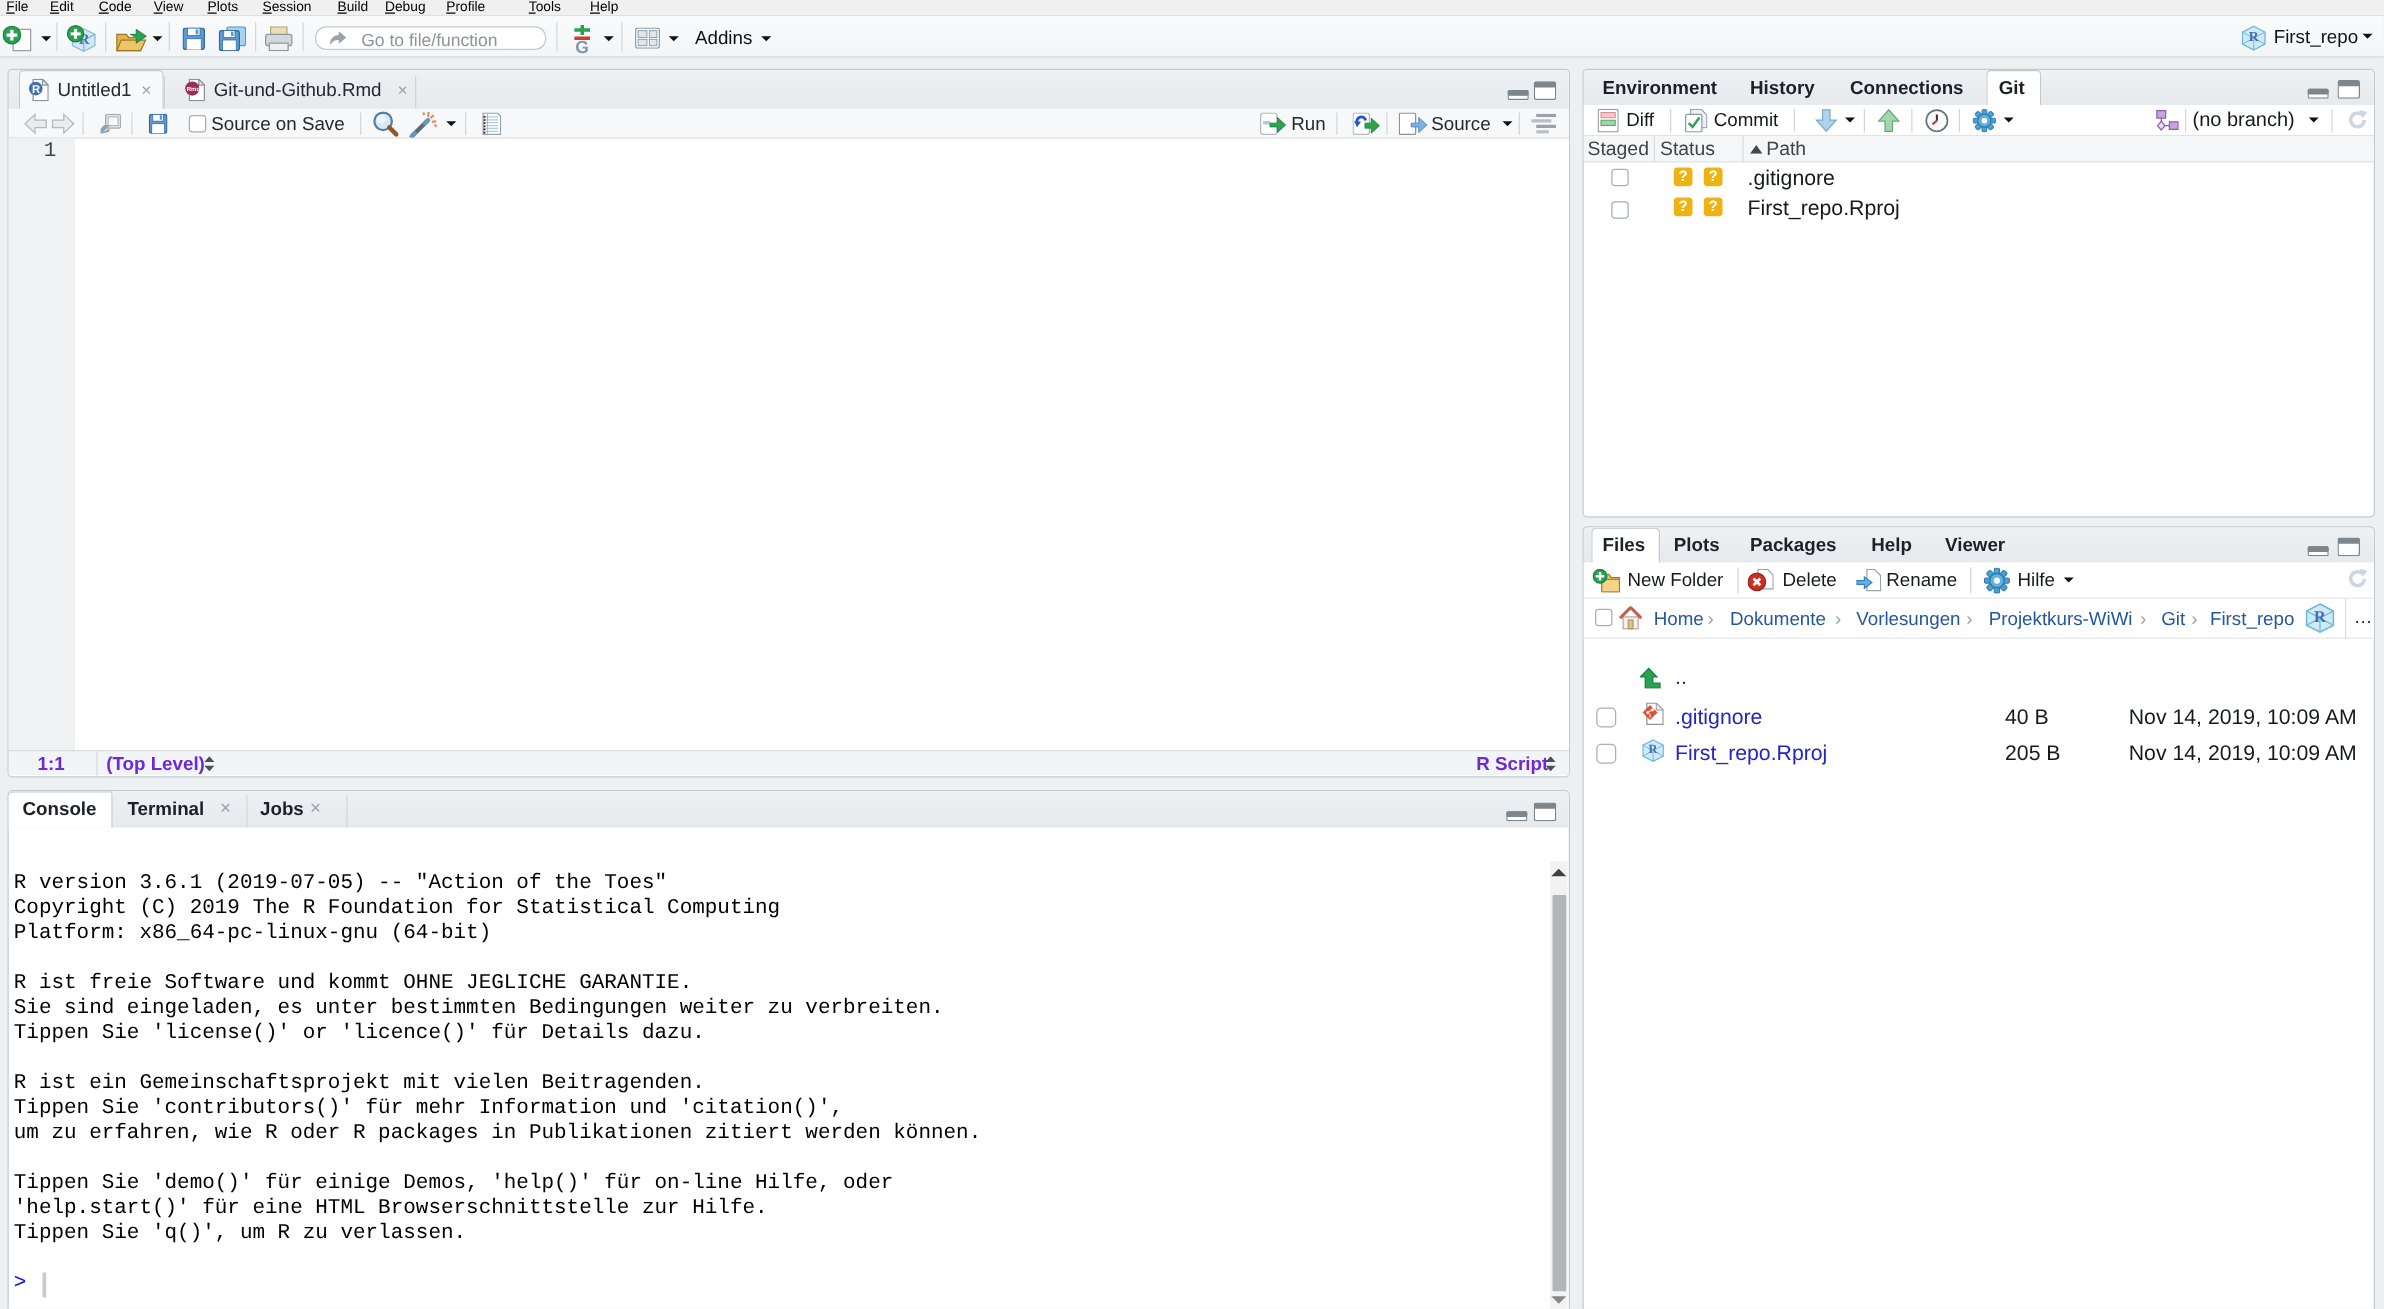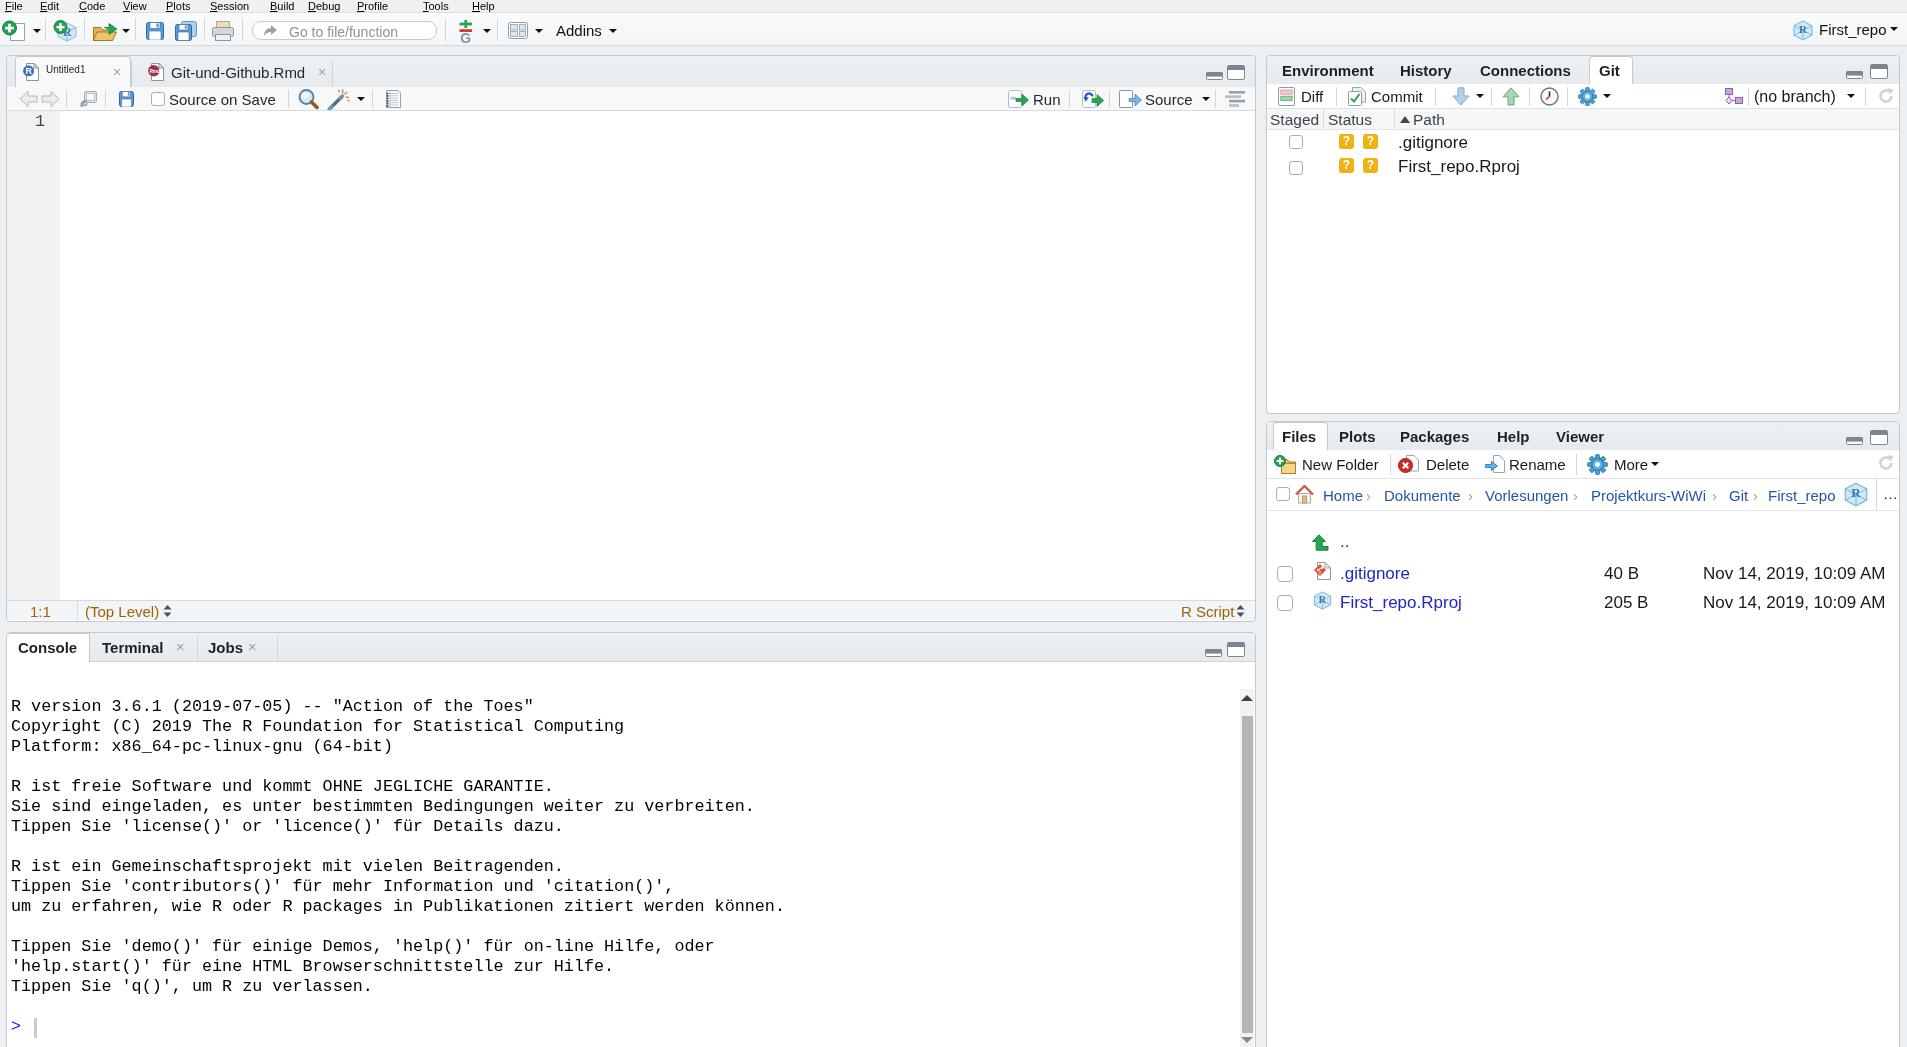--- a/index.html
+++ b/index.html
@@ -134,21 +134,21 @@
 <div class="pane" id="src-pane" style="left:6px; top:55px; width:1250px; height:567px;">
   <div class="tabbar" style="height:32px;"></div>
 
   <div class="tab-active" style="left:8px; top:0px; width:116px; height:32px; background:#f7f9fa;"></div>
   <svg class="icon" style="left:16px;top:7px" width="16" height="18" viewBox="0 0 16 18">
     <path d="M3.5 0.5 H11 L15.5 5 V17.5 H3.5 Z" fill="#fff" stroke="#8b9298"></path>
     <path d="M11 0.5 L15.5 5 H11 Z" fill="#e8ebee" stroke="#8b9298"></path>
     <circle cx="5.6" cy="7.8" r="5.5" fill="#3f6fb6"></circle>
     <text x="2.6" y="11" font-size="9" font-weight="bold" fill="#fff">R</text>
   </svg>
-  <span class="abs" style="left:39px; top:8px; font-size:10px; color:#24292e;">Untitled1</span>
+  <span class="abs" style="left:39px; top:8px; font-size:15px; color:#24292e;">Untitled1</span>
   <span class="abs" style="left:106px; top:8px; font-size:14px; color:#9aa1a7;">×</span>
 
   <svg class="icon" style="left:141px;top:7px" width="16" height="18" viewBox="0 0 16 18">
     <path d="M3.5 0.5 H11 L15.5 5 V17.5 H3.5 Z" fill="#fff" stroke="#8b9298"></path>
     <path d="M11 0.5 L15.5 5 H11 Z" fill="#e8ebee" stroke="#8b9298"></path>
     <circle cx="5.8" cy="7.8" r="5.7" fill="#9c2f57"></circle>
     <text x="1.4" y="9.6" font-size="4.8" font-weight="bold" fill="#fff">Rmd</text>
   </svg>
   <span class="abs" style="left:164px; top:8px; font-size:15px; color:#24292e;">Git-und-Github.Rmd</span>
   <span class="abs" style="left:311px; top:8px; font-size:14px; color:#9aa1a7;">×</span>
@@ -248,21 +248,21 @@
       <rect x="4" y="8.8" width="16" height="2.6" fill="#9aa2a8"></rect>
       <rect x="4" y="13.2" width="10" height="2.6" fill="#b9bfc5"></rect>
     </svg>
   </div>
 
   <div class="abs" style="left:0px; top:55px; width:1248px; height:489px; background:#fff;">
     <div class="abs" style="left:0; top:0; width:53px; height:489px; background:#f0f1f2;"></div>
     <span class="abs mono" style="left:28px; top:1px; font-size:16.75px; color:#40454a;">1</span>
   </div>
 
-  <div class="abs" style="left:0px; top:544px; width:1248px; height:20px; background:#f2f5f7; border-top:1px solid #d9dcde; font-size:15px; color:#a16207;">
+  <div class="abs" style="left:0px; top:544px; width:1248px; height:20px; background:#f2f5f7; border-top:1px solid #d9dcde; font-size:15px; color:#6d28d9;font-weight:bold;">
     <span class="abs" style="left:23px; top:2px;">1:1</span>
     <div class="abs" style="left:70px; top:0; width:1px; height:20px; background:#d9dcde;"></div>
     <span class="abs" style="left:78px; top:2px;">(Top Level)</span>
     <svg class="icon" style="left:156px;top:4px" width="9" height="12" viewBox="0 0 9 12">
       <path d="M4.5 0 L8.5 4.5 H0.5 Z M4.5 12 L0.5 7.5 H8.5 Z" fill="#4a5158"></path>
     </svg>
     <span class="abs" style="left:1174px; top:2px;">R Script</span>
     <svg class="icon" style="left:1229px;top:4px" width="9" height="12" viewBox="0 0 9 12">
       <path d="M4.5 0 L8.5 4.5 H0.5 Z M4.5 12 L0.5 7.5 H8.5 Z" fill="#4a5158"></path>
     </svg>
@@ -469,21 +469,21 @@
     <svg class="icon" style="left:320px;top:4px" width="21" height="21" viewBox="0 0 19 19">
       <g fill="#4e9fd3" stroke="#2e7cab" stroke-width="0.8">
         <rect x="7.6" y="0.5" width="3.8" height="18" rx="1"></rect>
         <rect x="0.5" y="7.6" width="18" height="3.8" rx="1"></rect>
         <rect x="7.6" y="0.5" width="3.8" height="18" rx="1" transform="rotate(45 9.5 9.5)"></rect>
         <rect x="7.6" y="0.5" width="3.8" height="18" rx="1" transform="rotate(-45 9.5 9.5)"></rect>
       </g>
       <circle cx="9.5" cy="9.5" r="5.2" fill="#63b1e2" stroke="#2e7cab"></circle>
       <circle cx="9.5" cy="9.5" r="2.2" fill="#fff"></circle>
     </svg>
-    <span class="abs" style="left:347px; top:6px; font-size:15px;">More</span>
+    <span class="abs" style="left:347px; top:6px; font-size:15px;">Hilfe</span>
     <div class="caret" style="left:384px;top:12px;"></div>
 
     <svg class="icon" style="left:610px;top:4px" width="18" height="18" viewBox="0 0 18 18">
       <path d="M14.5 9 a5.5 5.5 0 1 1 -2 -4.3" fill="none" stroke="#ccd6e0" stroke-width="2.8"></path>
       <path d="M10.5 1 L17 2.5 L13 7.5 Z" fill="#ccd6e0"></path>
     </svg>
   </div>
 
   <div class="abs" id="files-crumb" style="left:0px; top:57px; width:632px; height:32px; background:#fff; border-bottom:1px solid #e4e7e9; font-size:15px;">
     <div class="checkbox" style="left:9px; top:8px;"></div>

